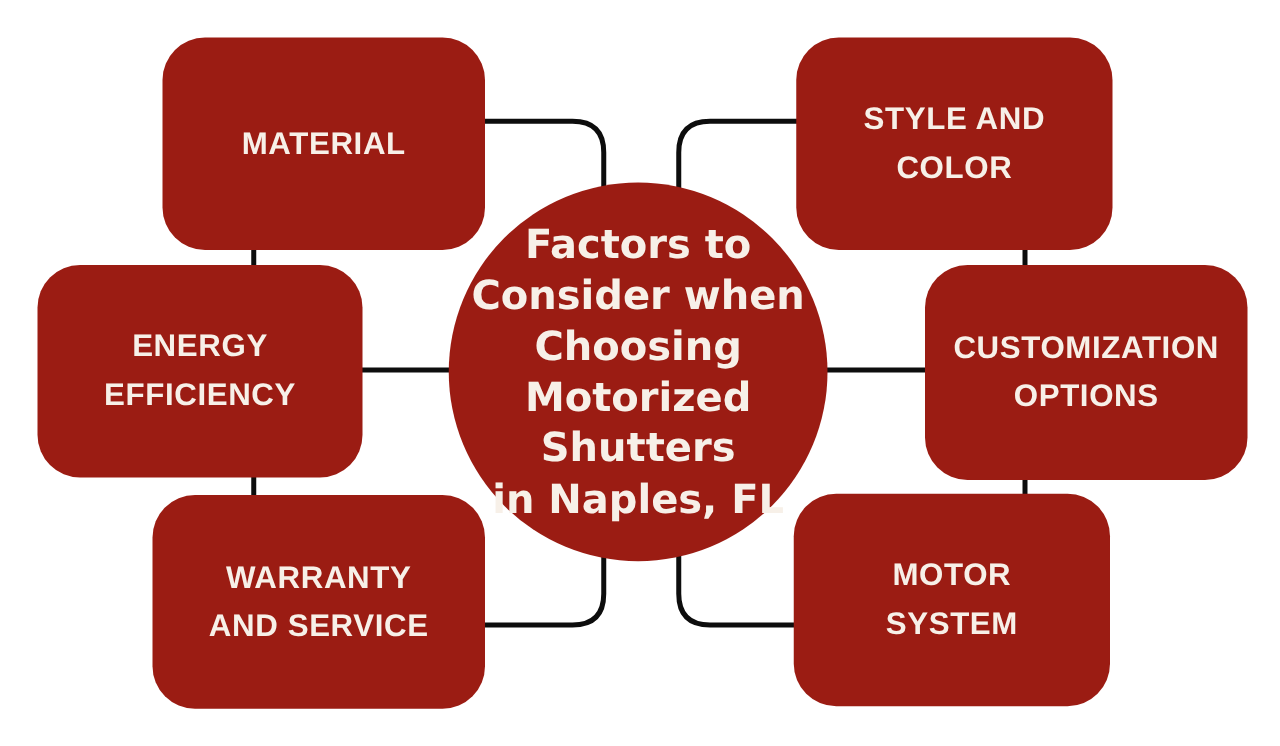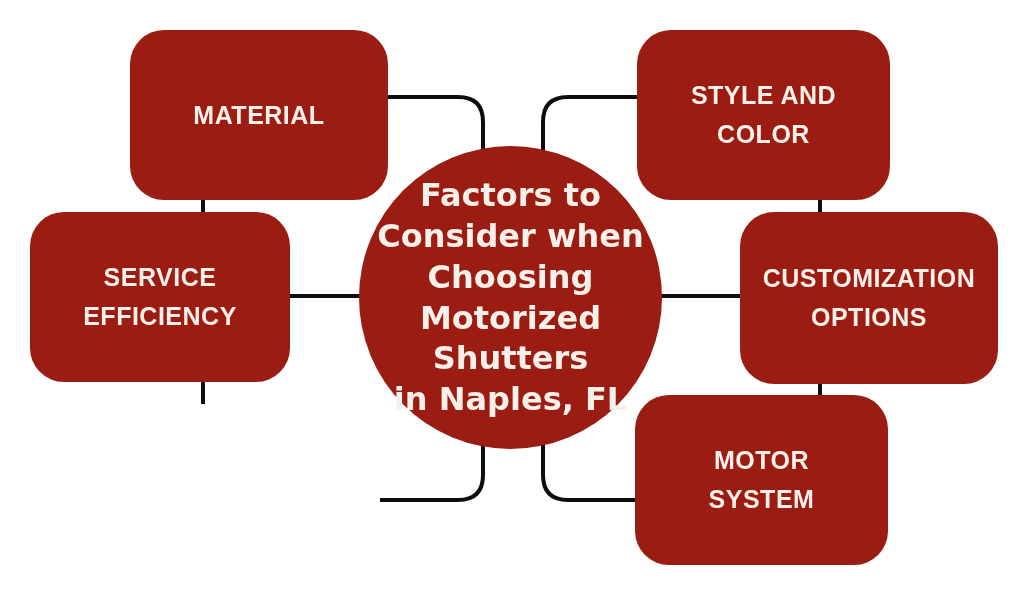--- a/index.html
+++ b/index.html
@@ -100,29 +100,33 @@
   <div class="node node-material">
     <span class="node-label">MATERIAL</span>
   </div>
 
   <div class="node node-style">
     <span class="node-label">STYLE AND
 COLOR</span>
   </div>
 
   <div class="node node-energy">
-    <span class="node-label">SERVICE
+    <span class="node-label">ENERGY
 EFFICIENCY</span>
   </div>
 
   <div class="node node-customization">
     <span class="node-label">CUSTOMIZATION
 OPTIONS</span>
   </div>
 
+  <div class="node node-warranty">
+    <span class="node-label">WARRANTY
+AND SERVICE</span>
+  </div>
 
   <div class="node node-motor">
     <span class="node-label">MOTOR
 SYSTEM</span>
   </div>
 
   <div class="center-circle">
     <span class="center-text">Factors to
 Consider when
 Choosing

